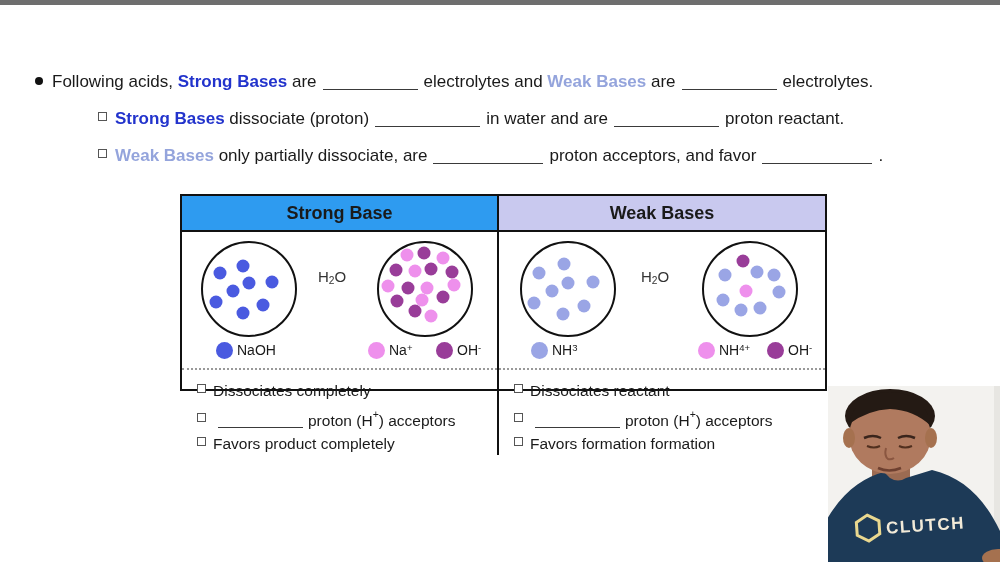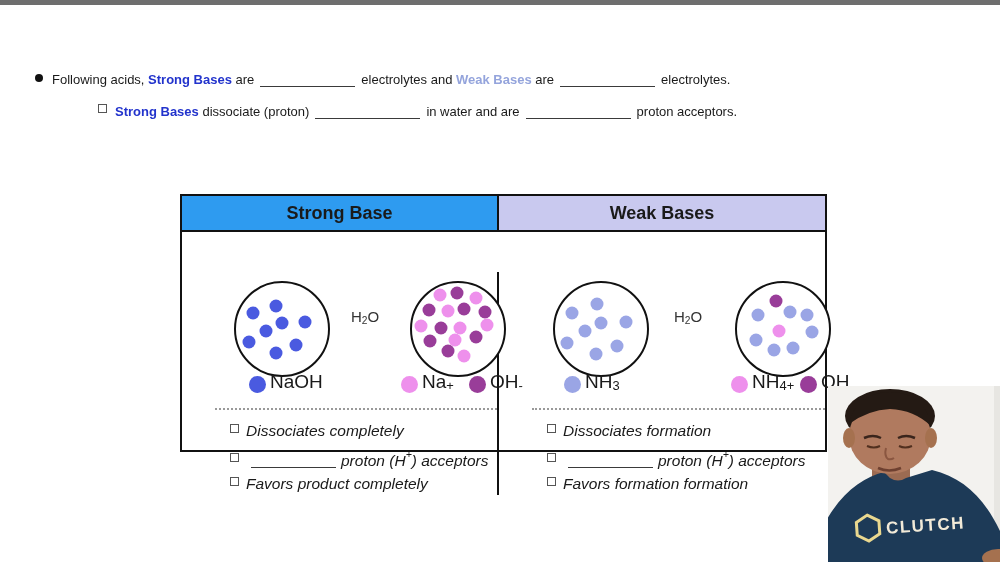--- a/index.html
+++ b/index.html
@@ -2,71 +2,74 @@
 <html style="--topbar-color: #6e6e6e; --strong-text: #2233cc; --weak-text: #94a4dc; --header-strong-bg: #2e9bf0; --header-weak-bg: #c9c9ef; --dot-blue: #4a5ae0; --dot-pink: #ee90ec; --dot-purple: #993d99; --dot-lightblue: #9aa5e5;"><head>
 <meta charset="utf-8">
 <style>
   html,body{margin:0;padding:0;background:#fff;}
   .slide{position:relative;width:1000px;height:562px;background:#ffffff;overflow:hidden;
          font-family:"Liberation Sans",sans-serif;color:#1a1a1a;}
   .topbar{position:absolute;left:0;top:0;width:100%;height:5px;background:var(--topbar-color,#6e6e6e);}
 
   
   .intro{position:absolute;left:35px;top:72px;width:950px;}
-  .line{position:relative;font-size:13px;white-space:nowrap;margin-bottom:17px;}
+  .line{position:relative;font-size:17px;white-space:nowrap;margin-bottom:17px;}
   .line.sub{margin-left:63px;}
   .dot-bullet{display:inline-block;width:8px;height:8px;border-radius:50%;background:#111;
               margin-right:9px;vertical-align:2px;}
   .sqb{display:inline-block;width:7px;height:7px;border:1.3px solid #555;background:#fff;
        margin-right:8px;vertical-align:3px;}
   .strong-term{color:var(--strong-text,#2233cc);font-weight:bold;}
   .weak-term{color:var(--weak-text,#94a4dc);font-weight:bold;}
   .blank{display:inline-block;height:13px;border-bottom:1.6px solid #3a3a3a;margin:0 6px;vertical-align:-3px;}
   .w95{width:95px;} .w105{width:105px;} .w110{width:110px;} .w85{width:85px;}
 
   
-  .btable{position:absolute;left:180px;top:194px;width:647px;height:258px;border:2px solid #111;
-          display:flex;flex-direction:column;background:#fff;box-sizing:border-box;gap:40px;}
+  .btable{position:absolute;left:180px;top:194px;width:647px;height:197px;border:2px solid #111;
+          display:flex;flex-direction:column;background:#fff;box-sizing:border-box;}
   .thead{display:flex;height:34px;border-bottom:2px solid #111;flex:0 0 auto;}
   .th{display:flex;align-items:center;justify-content:center;font-size:18px;font-weight:bold;box-sizing:border-box;}
   .th-strong{width:317px;background:var(--header-strong-bg,#2e9bf0);border-right:2px solid #111;}
   .th-weak{flex:1;background:var(--header-weak-bg,#c9c9ef);}
   .tbody{display:flex;flex:1;}
-  .tcol{display:flex;flex-direction:column;box-sizing:border-box;padding-left:33px;}
+  .tcol{display:flex;flex-direction:column;box-sizing:border-box;}
   .tcol-strong{width:317px;border-right:2px solid #111;}
   .tcol-weak{flex:1;}
   .cell-top{position:relative;height:136px;border-bottom:2px dotted #999;flex:0 0 auto;}
   .circle{position:absolute;width:96px;height:96px;border:2.5px solid #111;border-radius:50%;
           background:#fff;box-sizing:border-box;}
   .circle .pdot{position:absolute;width:13px;height:13px;border-radius:50%;transform:translate(-50%,-50%);}
   .h2o{position:absolute;top:36px;font-size:15px;color:#333;transform:translateX(-50%);}
-  .legend-item{position:absolute;bottom:15px;display:flex;align-items:flex-end;font-size:19px;white-space:nowrap;}
+  .legend-item{position:absolute;bottom:9px;display:flex;align-items:flex-start;font-size:14px;white-space:nowrap;}
   .ldot{width:17px;height:17px;border-radius:50%;margin-right:4px;flex:0 0 auto;}
   .c-blue{background:var(--dot-blue,#4a5ae0);} .c-pink{background:var(--dot-pink,#ee90ec);}
   .c-purple{background:var(--dot-purple,#993d99);} .c-lightblue{background:var(--dot-lightblue,#9aa5e5);}
   .sb{font-size:68%;vertical-align:-18%;} .sp{font-size:68%;vertical-align:32%;}
-  .cell-bullets{padding:9px 0 0 15px;font-size:15.5px;line-height:23.5px;white-space:nowrap;font-style:italic;}
+  .cell-bullets{padding:9px 0 0 15px;font-size:15.5px;line-height:23.5px;white-space:nowrap;}
   .cell-bullets .sqb{margin-right:7px;}
   .cell-bullets .blank{height:11px;margin:0 5px;}
 
   
   .webcam{position:absolute;left:828px;top:386px;width:172px;height:176px;}
 </style>
 </head>
 <body>
 
 <div class="slide">
   <div class="topbar"></div>
 
   <div class="intro">
     <div class="line">
       <span class="dot-bullet"></span><span>Following acids, </span><span class="strong-term">Strong Bases</span><span> are</span><span class="blank w95"></span><span>electrolytes and </span><span class="weak-term">Weak Bases</span><span> are</span><span class="blank w95"></span><span>electrolytes.</span>
     </div>
     <div class="line sub">
-      <span class="sqb"></span><span class="strong-term">Strong Bases</span><span> dissociate (proton)</span><span class="blank w105"></span><span>in water and are</span><span class="blank w105"></span><span>proton acceptors.</span>
+      <span class="sqb"></span><span class="strong-term">Strong Bases</span><span> dissociate (proton)</span><span class="blank w105"></span><span>in water and are</span><span class="blank w105"></span><span>proton reactant.</span>
+    </div>
+    <div class="line sub">
+      <span class="sqb"></span><span class="weak-term">Weak Bases</span><span> only partially dissociate, are</span><span class="blank w110"></span><span>proton acceptors, and favor</span><span class="blank w110"></span><span>.</span>
     </div>
   </div>
 
   <div class="btable">
     <div class="thead">
       <div class="th th-strong">Strong Base</div>
       <div class="th th-weak">Weak Bases</div>
     </div>
     <div class="tbody">
 
@@ -164,21 +167,21 @@
               <span class="sp">+</span>
             </span>
           <span class="legend-item" style="left:268px;">
               <span class="ldot c-purple"></span>
               <span>OH</span>
               <span class="sb"></span>
               <span class="sp">-</span>
             </span>
         </div>
         <div class="cell-bullets">
-          <div><span class="sqb"></span><span>Dissociates formation</span></div>
+          <div><span class="sqb"></span><span>Dissociates reactant</span></div>
           <div><span class="sqb"></span><span class="blank w85"></span><span>proton (H</span><span class="sp">+</span><span>) acceptors</span></div>
           <div><span class="sqb"></span><span>Favors formation formation</span></div>
         </div>
       </div>
 
     </div>
   </div>
 
   <div class="webcam">
     <svg width="172" height="176" viewBox="0 0 172 176">

